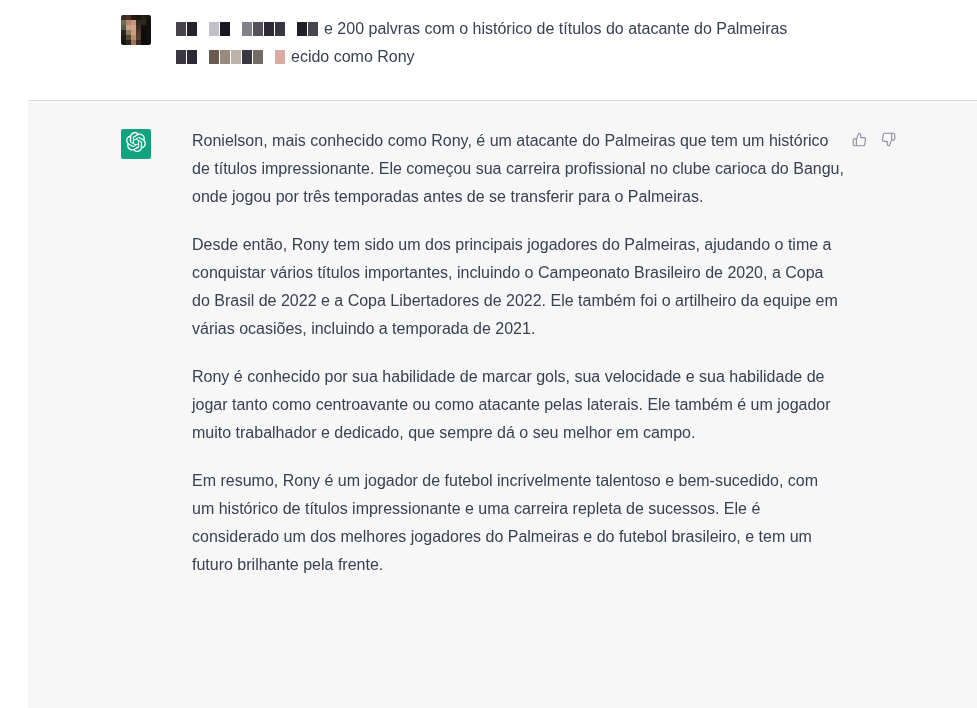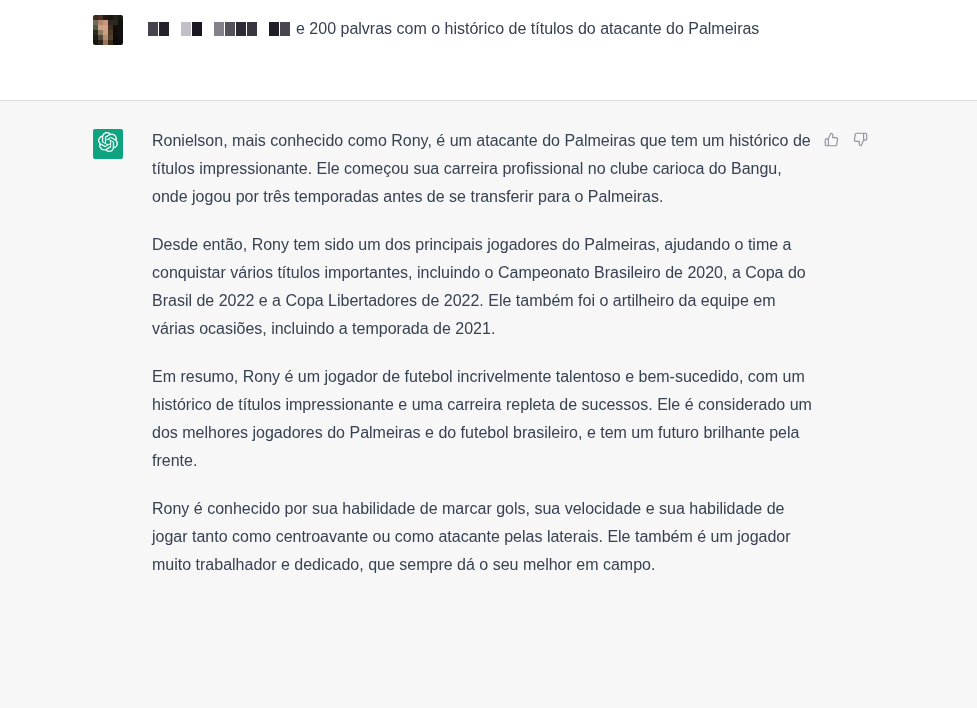--- a/index.html
+++ b/index.html
@@ -5,21 +5,21 @@
   * { box-sizing: border-box; }
   html, body { margin: 0; padding: 0; }
   body {
     width: 977px;
     height: 708px;
     overflow: hidden;
     background: #ffffff;
     font-family: "Liberation Sans", sans-serif;
     color: #374151;
   }
-  .chat { width: 773px; height: 708px; }
+  .chat { width: 773px; height: 708px; padding-left: 28px; }
 
   .message {
     display: flex;
     align-items: flex-start;
     padding-left: 93px;
     width: 977px;
   }
   .message.user {
     height: 100px;
     padding-top: 15px;
@@ -54,21 +54,21 @@
     margin-top: 2px;
   }
 
   .content {
     width: 668px;
     font-size: 16px;
     line-height: 28px;
     color: #374151;
   }
   .uline { height: 28px; white-space: nowrap; }
-  .msg-p { margin: 0 0 20px 4px; }
+  .msg-p { margin: 0 0 20px 16px; }
   .msg-p:last-child { margin-bottom: 0; }
 
   .redaction {
     display: inline-flex;
     gap: 1px;
     height: 14px;
     vertical-align: -2px;
     margin-right: 6px;
   }
   .rblock { width: 10px; height: 14px; display: inline-block; }
@@ -147,36 +147,50 @@
             <span class="rblock" style="background: transparent;"></span>
             <span class="rblock" style="background: rgb(131, 127, 139);"></span>
             <span class="rblock" style="background: rgb(85, 81, 92);"></span>
             <span class="rblock" style="background: rgb(46, 42, 53);"></span>
             <span class="rblock" style="background: rgb(58, 54, 65);"></span>
             <span class="rblock" style="background: transparent;"></span>
             <span class="rblock" style="background: rgb(33, 30, 40);"></span>
             <span class="rblock" style="background: rgb(74, 70, 80);"></span>
           </span><span>e 200 palvras com o histórico de títulos do atacante do Palmeiras</span>
       </div>
+      <div class="uline">
+        <span class="redaction">
+            <span class="rblock" style="background: rgb(58, 54, 66);"></span>
+            <span class="rblock" style="background: rgb(45, 41, 53);"></span>
+            <span class="rblock" style="background: transparent;"></span>
+            <span class="rblock" style="background: rgb(106, 90, 80);"></span>
+            <span class="rblock" style="background: rgb(154, 138, 126);"></span>
+            <span class="rblock" style="background: rgb(188, 178, 168);"></span>
+            <span class="rblock" style="background: rgb(58, 54, 66);"></span>
+            <span class="rblock" style="background: rgb(116, 108, 100);"></span>
+            <span class="rblock" style="background: transparent;"></span>
+            <span class="rblock" style="background: rgb(216, 172, 162);"></span>
+          </span><span>ecido como Rony</span>
+      </div>
     </div>
   </section>
 
   <section class="message assistant">
     <div class="avatar ai-avatar" style="background: rgb(16, 163, 127);">
       <span>
         <svg width="20" height="20" viewBox="0 0 24 24" fill="#ffffff" xmlns="http://www.w3.org/2000/svg">
           <path d="M22.2819 9.8211a5.9847 5.9847 0 0 0-.5157-4.9108 6.0462 6.0462 0 0 0-6.5098-2.9A6.0651 6.0651 0 0 0 4.9807 4.1818a5.9847 5.9847 0 0 0-3.9977 2.9 6.0462 6.0462 0 0 0 .7427 7.0966 5.98 5.98 0 0 0 .511 4.9107 6.051 6.051 0 0 0 6.5146 2.9001A5.9847 5.9847 0 0 0 13.2599 24a6.0557 6.0557 0 0 0 5.7718-4.2058 5.9894 5.9894 0 0 0 3.9977-2.9001 6.0557 6.0557 0 0 0-.7475-7.0729zm-9.022 12.6081a4.4755 4.4755 0 0 1-2.8764-1.0408l.1419-.0804 4.7783-2.7582a.7948.7948 0 0 0 .3927-.6813v-6.7369l2.02 1.1686a.071.071 0 0 1 .038.0615v5.5826a4.504 4.504 0 0 1-4.4945 4.4944zm-9.6607-4.1254a4.4708 4.4708 0 0 1-.5346-3.0137l.142.0852 4.783 2.7582a.7712.7712 0 0 0 .7806 0l5.8428-3.3685v2.3324a.0804.0804 0 0 1-.0332.0615L9.74 19.9502a4.4992 4.4992 0 0 1-6.1408-1.6464zM2.3408 7.8956a4.485 4.485 0 0 1 2.3655-1.9728V11.6a.7664.7664 0 0 0 .3879.6765l5.8144 3.3543-2.0201 1.1685a.0757.0757 0 0 1-.071 0l-4.8303-2.7865A4.504 4.504 0 0 1 2.3408 7.8956zm16.5963 3.8558L13.1038 8.364 15.1192 7.2a.0757.0757 0 0 1 .071 0l4.8303 2.7913a4.4944 4.4944 0 0 1-.6765 8.1042v-5.6772a.79.79 0 0 0-.407-.667zm2.0107-3.0231l-.142-.0852-4.7735-2.7818a.7759.7759 0 0 0-.7854 0L9.409 9.2297V6.8974a.0662.0662 0 0 1 .0284-.0615l4.8303-2.7866a4.4992 4.4992 0 0 1 6.6802 4.66zM8.3065 12.863l-2.02-1.1638a.0804.0804 0 0 1-.038-.0567V6.0742a4.4992 4.4992 0 0 1 7.3757-3.4537l-.142.0805L8.704 5.459a.7948.7948 0 0 0-.3927.6813zm1.0976-2.3654l2.602-1.4998 2.6069 1.4998v2.9994l-2.5974 1.4997-2.6067-1.4997z"></path>
         </svg>
       </span>
     </div>
     <div class="content">
         <p class="msg-p">Ronielson, mais conhecido como Rony, é um atacante do Palmeiras que tem um histórico de títulos impressionante. Ele começou sua carreira profissional no clube carioca do Bangu, onde jogou por três temporadas antes de se transferir para o Palmeiras.</p>
         <p class="msg-p">Desde então, Rony tem sido um dos principais jogadores do Palmeiras, ajudando o time a conquistar vários títulos importantes, incluindo o Campeonato Brasileiro de 2020, a Copa do Brasil de 2022 e a Copa Libertadores de 2022. Ele também foi o artilheiro da equipe em várias ocasiões, incluindo a temporada de 2021.</p>
+        <p class="msg-p">Rony é conhecido por sua habilidade de marcar gols, sua velocidade e sua habilidade de jogar tanto como centroavante ou como atacante pelas laterais. Ele também é um jogador muito trabalhador e dedicado, que sempre dá o seu melhor em campo.</p>
         <p class="msg-p">Em resumo, Rony é um jogador de futebol incrivelmente talentoso e bem-sucedido, com um histórico de títulos impressionante e uma carreira repleta de sucessos. Ele é considerado um dos melhores jogadores do Palmeiras e do futebol brasileiro, e tem um futuro brilhante pela frente.</p>
-        <p class="msg-p">Rony é conhecido por sua habilidade de marcar gols, sua velocidade e sua habilidade de jogar tanto como centroavante ou como atacante pelas laterais. Ele também é um jogador muito trabalhador e dedicado, que sempre dá o seu melhor em campo.</p>
       </div>
     <div class="feedback">
       <button class="fb-btn" title="Good response">
         <span>
           <svg width="15" height="15" viewBox="0 0 24 24" fill="none" stroke="currentColor" stroke-width="1.8" stroke-linecap="round" stroke-linejoin="round">
             <path d="M14 9V5a3 3 0 0 0-3-3l-4 9v11h11.28a2 2 0 0 0 2-1.7l1.38-9a2 2 0 0 0-2-2.3zM7 22H4a2 2 0 0 1-2-2v-7a2 2 0 0 1 2-2h3"></path>
           </svg>
         </span>
       </button>
       <button class="fb-btn" title="Bad response">

